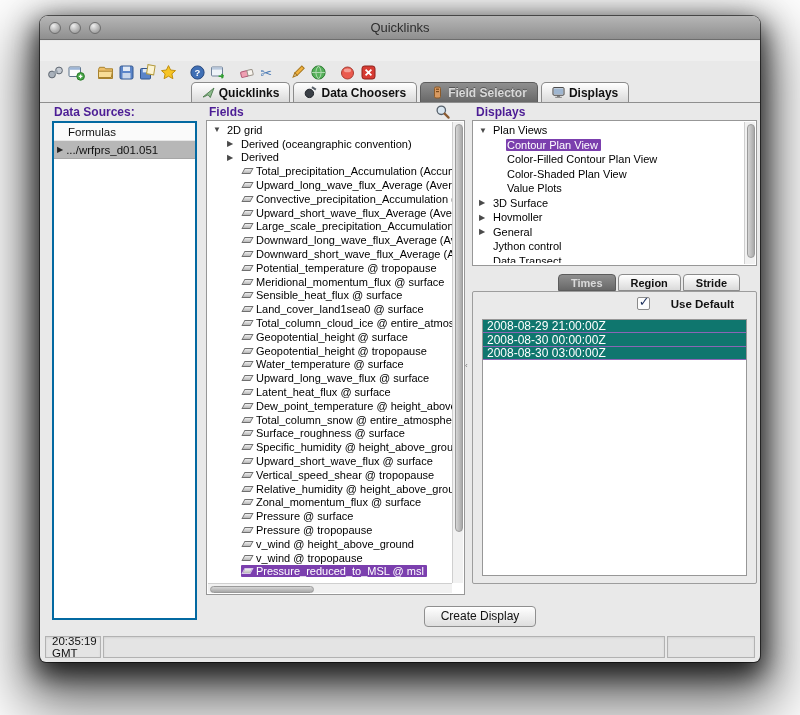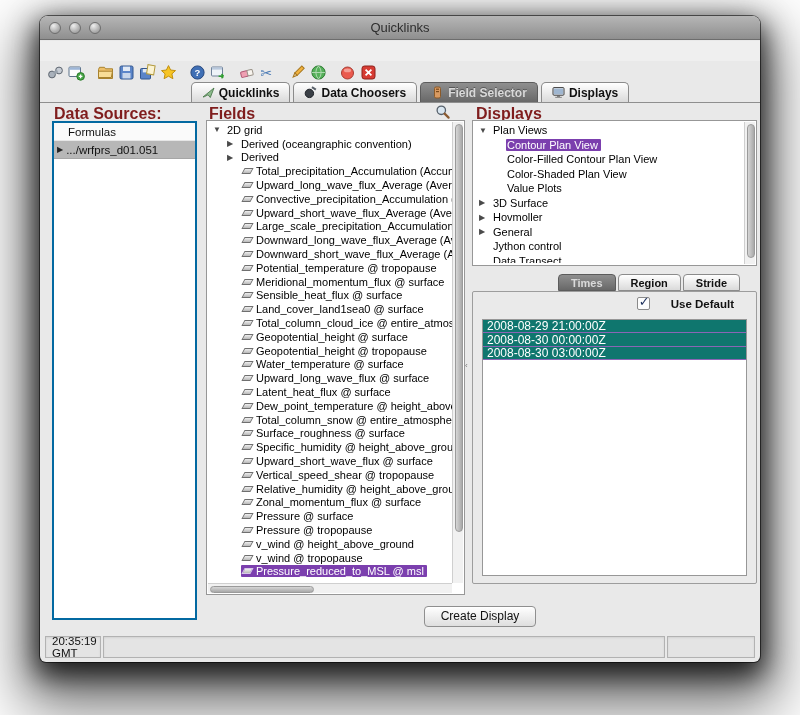--- a/index.html
+++ b/index.html
@@ -27,21 +27,21 @@
   
   .tabrow{position:absolute;left:0;top:66px;right:0;height:21px;display:flex;justify-content:center;
     gap:3px;border-bottom:1px solid #8f8f8f;padding-left:20px;}
   .tab{display:flex;align-items:center;gap:4px;padding:0 10px;height:20px;margin-bottom:-1px;
     border:1px solid #8b8b8b;border-bottom:none;border-radius:5px 5px 0 0;
     background:linear-gradient(#ffffff,#dadada);font-size:12px;font-weight:bold;color:#111;}
   .tab.selected{background:linear-gradient(#8f8f8f,#686868);color:#d9d9d9;border-color:#5c5c5c;
     text-shadow:0 -1px 0 rgba(0,0,0,.35);}
   
   .content{position:absolute;left:4px;top:87px;width:712px;height:529px;}
-  .panel-header{font-size:16px;font-weight:bold;color:#7f1d1d;}
+  .panel-header{font-size:12px;font-weight:bold;color:#4c1d95;}
   .leftcol{position:absolute;left:8px;top:0;width:149px;height:529px;}
   .leftcol .panel-header{position:absolute;left:2px;top:2px;}
   .ds-box{position:absolute;left:0;top:18px;right:4px;bottom:12px;background:#fff;
     border:2px solid #0369a1;}
   .ds-row{height:18px;display:flex;align-items:center;font-size:11.5px;color:#111;
     padding-left:14px;border-bottom:1px solid #e6e6e6;background:#fafafa;}
   .ds-row.selected{background:#b7b7b7;border-bottom-color:#a6a6a6;padding-left:3px;}
   .ds-caret{display:none;font-size:8px;color:#222;margin-right:3px;}
   .ds-row.expandable .ds-caret{display:inline;}
   

